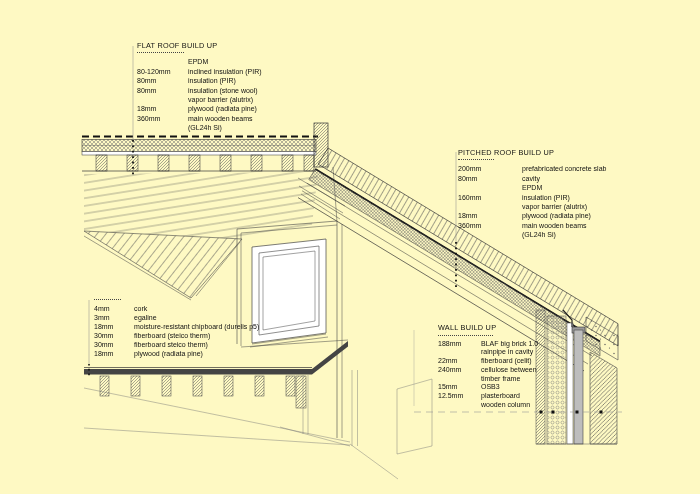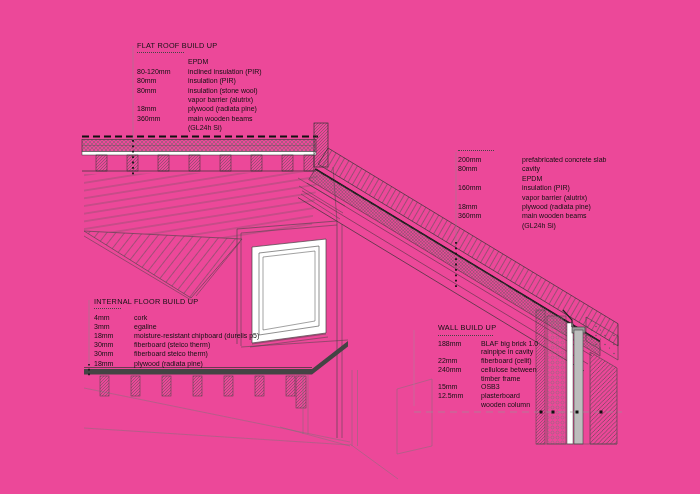--- a/index.html
+++ b/index.html
@@ -1,16 +1,16 @@
 <!DOCTYPE html>
 <html><head>
 <meta charset="utf-8">
 <style>
   html,body{margin:0;padding:0;background:#fff;}
-  #stage{position:relative;width:700px;height:494px;background:#ec4899;overflow:hidden;
+  #stage{position:relative;width:700px;height:494px;background:#fef9c3;overflow:hidden;
          font-family:"Liberation Sans", sans-serif;color:#1a1a1a;}
   #drawing{position:absolute;left:0;top:0;}
   .buildup{position:absolute;font-size:7px;line-height:9.4px;color:#111;white-space:nowrap;}
   .buildup .title{font-size:7.3px;letter-spacing:.25px;margin:0 0 2px 0;}
   .dotline{border-top:1px dotted #444;height:0;margin:2px 0 4px 0;}
   .row{display:flex;}
   .row .size{flex:none;}
   .bu-flat .size{width:51px}   .bu-flat .dotline{width:47px}
   .bu-pitched .size{width:64px}.bu-pitched .dotline{width:36px}
   .bu-floor{line-height:9.1px}  .bu-floor .size{width:40px}  .bu-floor .dotline{width:27px}
@@ -200,20 +200,21 @@
           <span class="desc">main wooden beams</span>
         </div>
         <div class="row">
           <span class="size"></span>
           <span class="desc">(GL24h Si)</span>
         </div>
       </div>
   </div>
 
   <div class="buildup bu-pitched" style="left:458px;top:148px">
+    <div class="title">PITCHED ROOF BUILD UP</div>
     <div class="dotline"></div>
     <div>
         <div class="row">
           <span class="size">200mm</span>
           <span class="desc">prefabricated concrete slab</span>
         </div>
         <div class="row">
           <span class="size">80mm</span>
           <span class="desc">cavity</span>
         </div>
@@ -238,21 +239,20 @@
           <span class="desc">main wooden beams</span>
         </div>
         <div class="row">
           <span class="size"></span>
           <span class="desc">(GL24h Si)</span>
         </div>
       </div>
   </div>
 
   <div class="buildup bu-floor" style="left:94px;top:297px">
-    <div class="title">INTERNAL FLOOR BUILD UP</div>
     <div class="dotline"></div>
     <div>
         <div class="row">
           <span class="size">4mm</span>
           <span class="desc">cork</span>
         </div>
         <div class="row">
           <span class="size">3mm</span>
           <span class="desc">egaline</span>
         </div>

